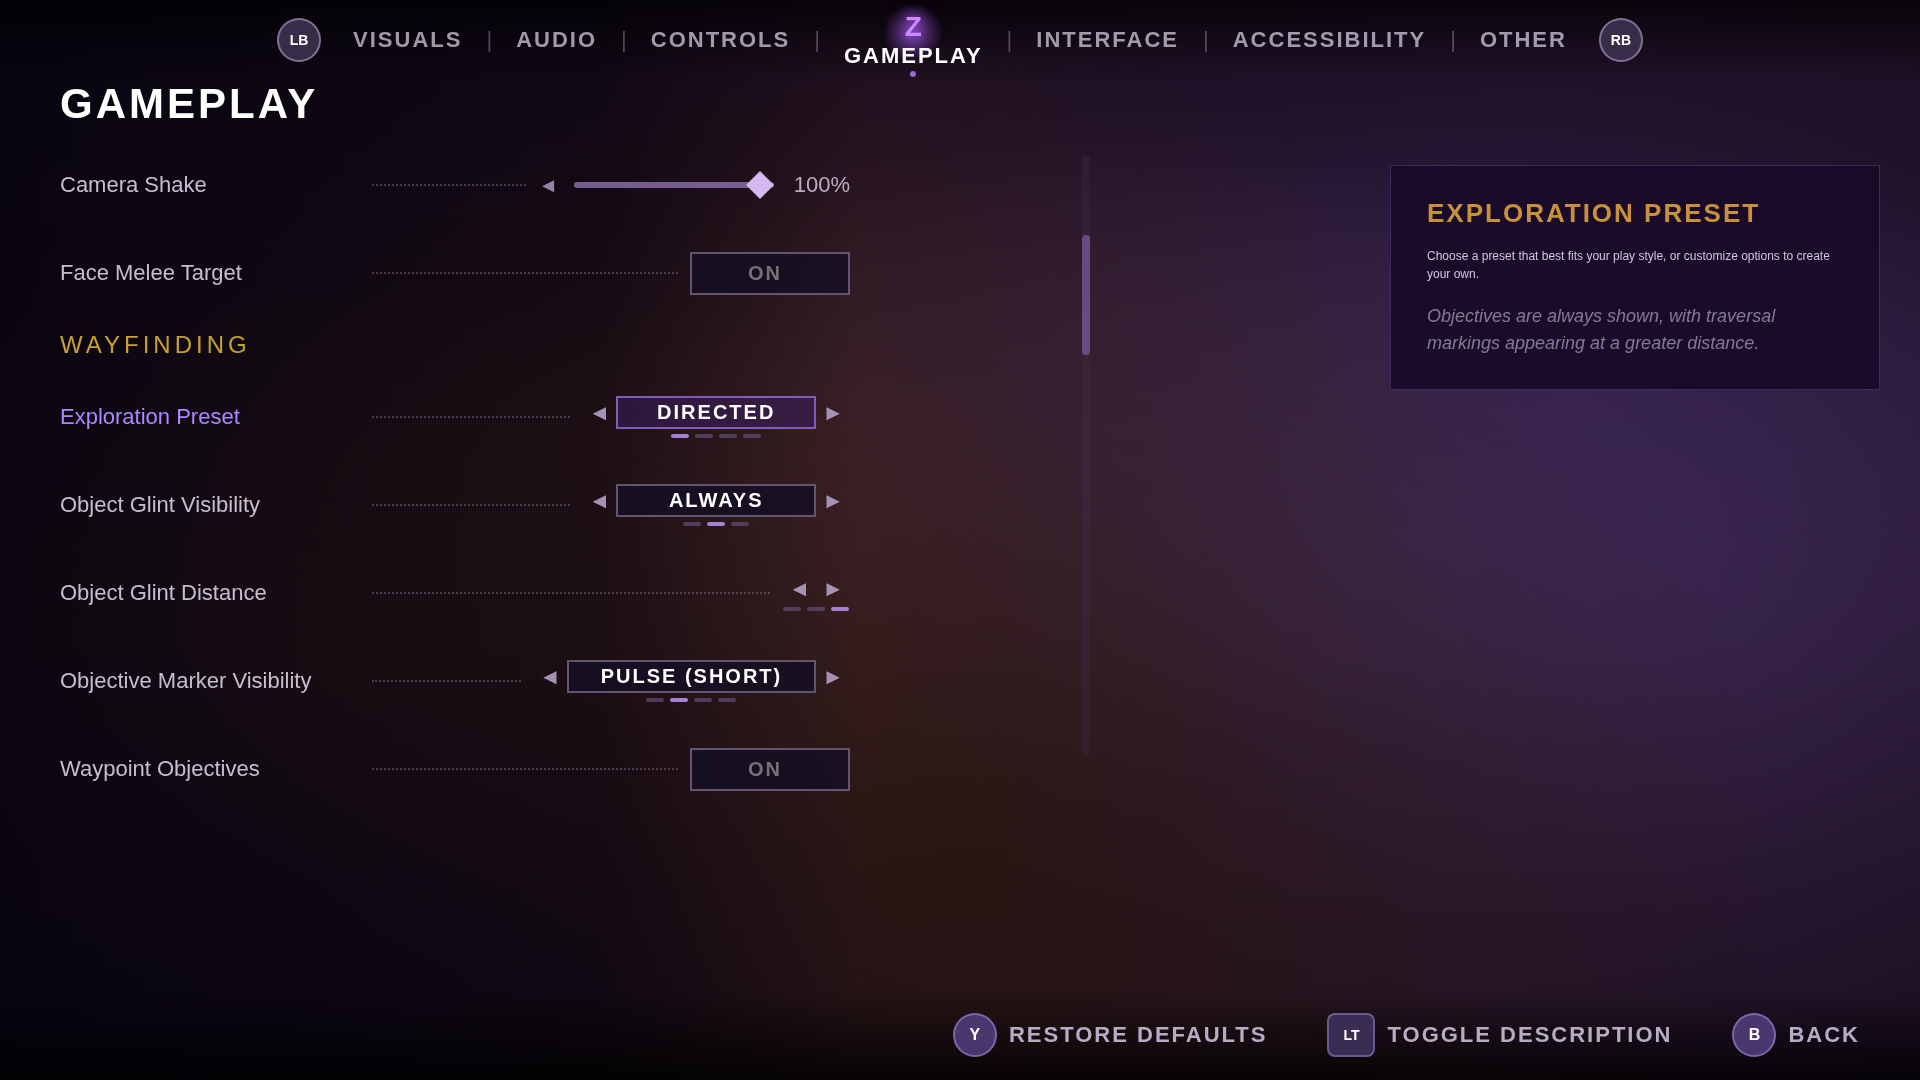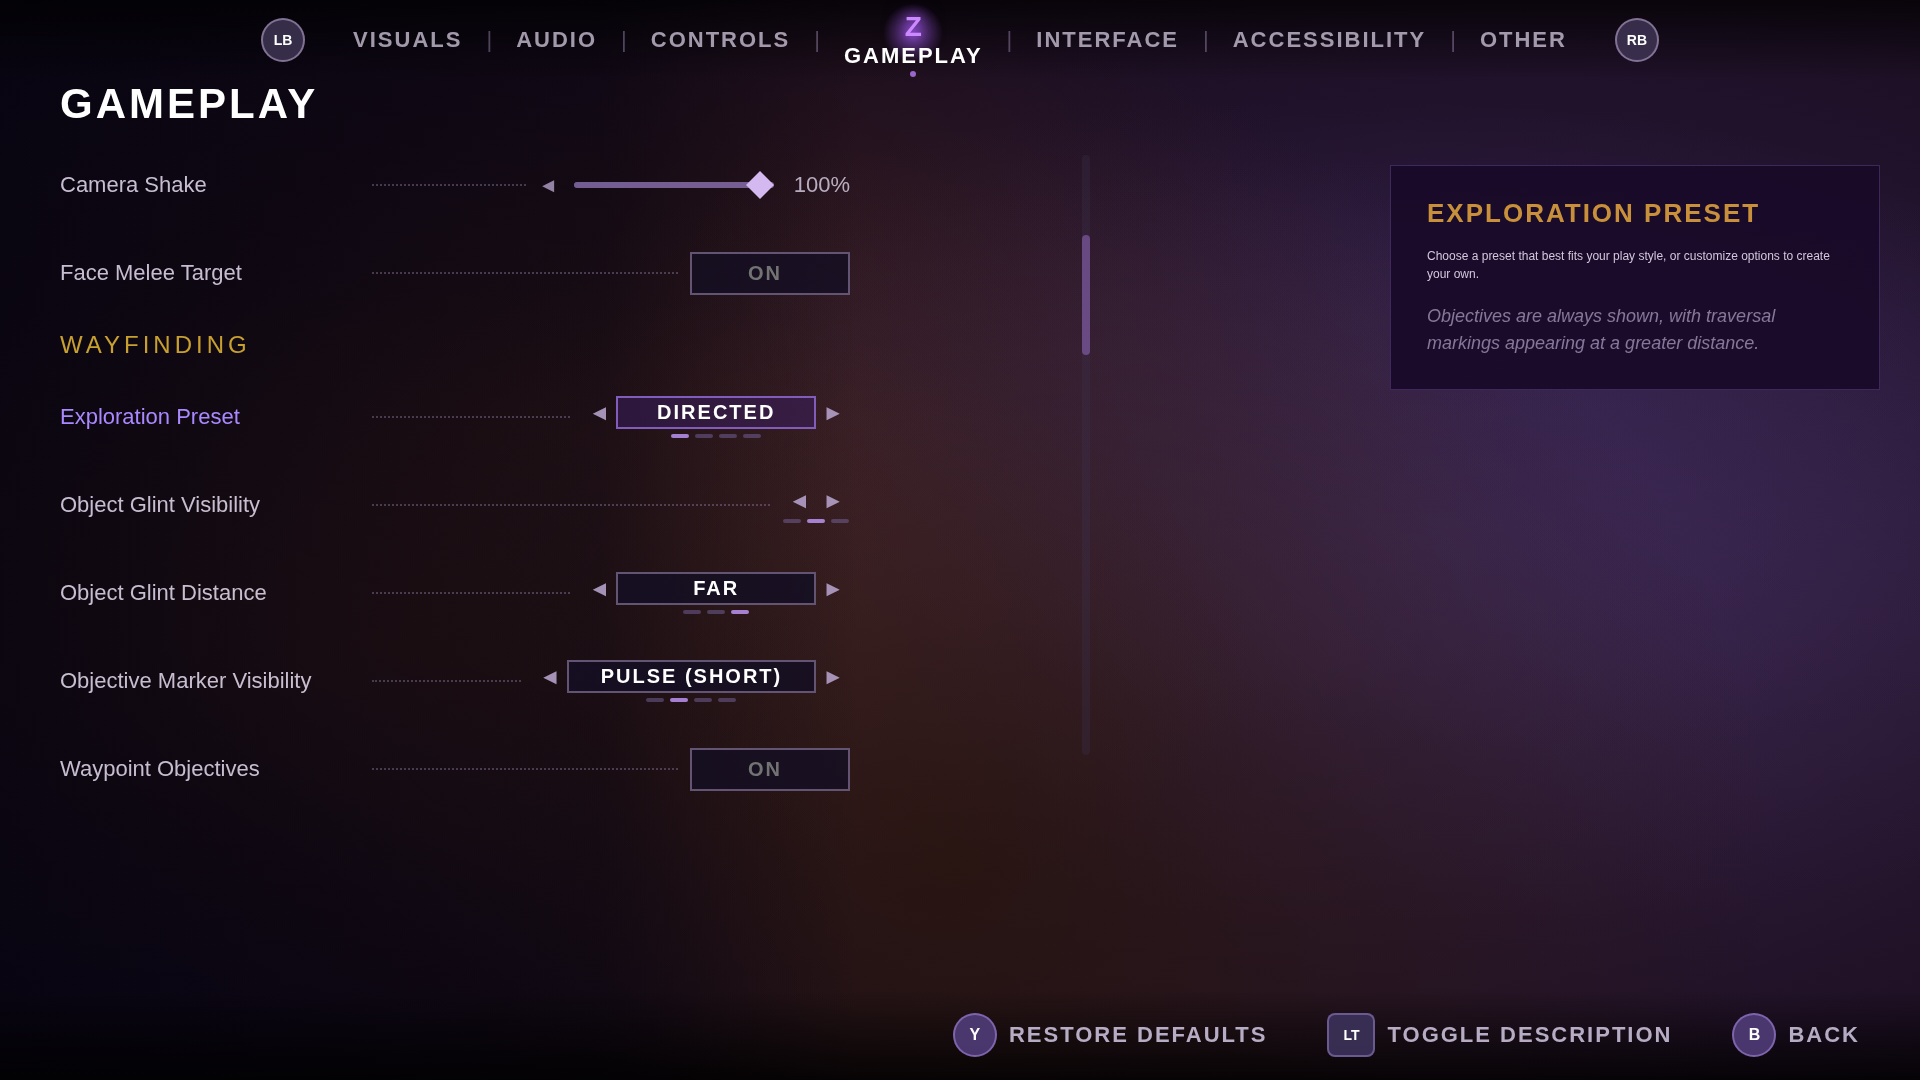--- a/index.html
+++ b/index.html
@@ -48,21 +48,21 @@
     
     .top-nav {
       position: absolute;
       top: 0;
       left: 0;
       right: 0;
       height: 80px;
       display: flex;
       align-items: center;
       justify-content: center;
-      gap: 16px;
+      gap: 0;
       background: linear-gradient(to bottom, rgba(0,0,0,0.7) 0%, transparent 100%);
     }
 
     .nav-btn {
       width: 44px;
       height: 44px;
       border-radius: 50%;
       background: rgba(60,50,80,0.9);
       border: 2px solid rgba(180,160,200,0.6);
       display: flex;
@@ -497,37 +497,37 @@
       </div>
     </div>
   </div>
 
   <div class="setting-row">
     <span class="setting-label">Object Glint Visibility</span>
     <div class="dots"></div>
     <div class="selector-wrapper">
       <div class="selector-control">
         <span class="selector-arrow">◄</span>
+        <div class="selector-value">ALWAYS</div>
         <span class="selector-arrow">►</span>
       </div>
       <div class="selector-dots">
         <div class="selector-dot"></div>
         <div class="selector-dot active"></div>
         <div class="selector-dot"></div>
       </div>
     </div>
   </div>
 
   <div class="setting-row">
     <span class="setting-label">Object Glint Distance</span>
     <div class="dots"></div>
     <div class="selector-wrapper">
       <div class="selector-control">
         <span class="selector-arrow">◄</span>
-        <div class="selector-value">FAR</div>
         <span class="selector-arrow">►</span>
       </div>
       <div class="selector-dots">
         <div class="selector-dot"></div>
         <div class="selector-dot"></div>
         <div class="selector-dot active"></div>
       </div>
     </div>
   </div>
 

